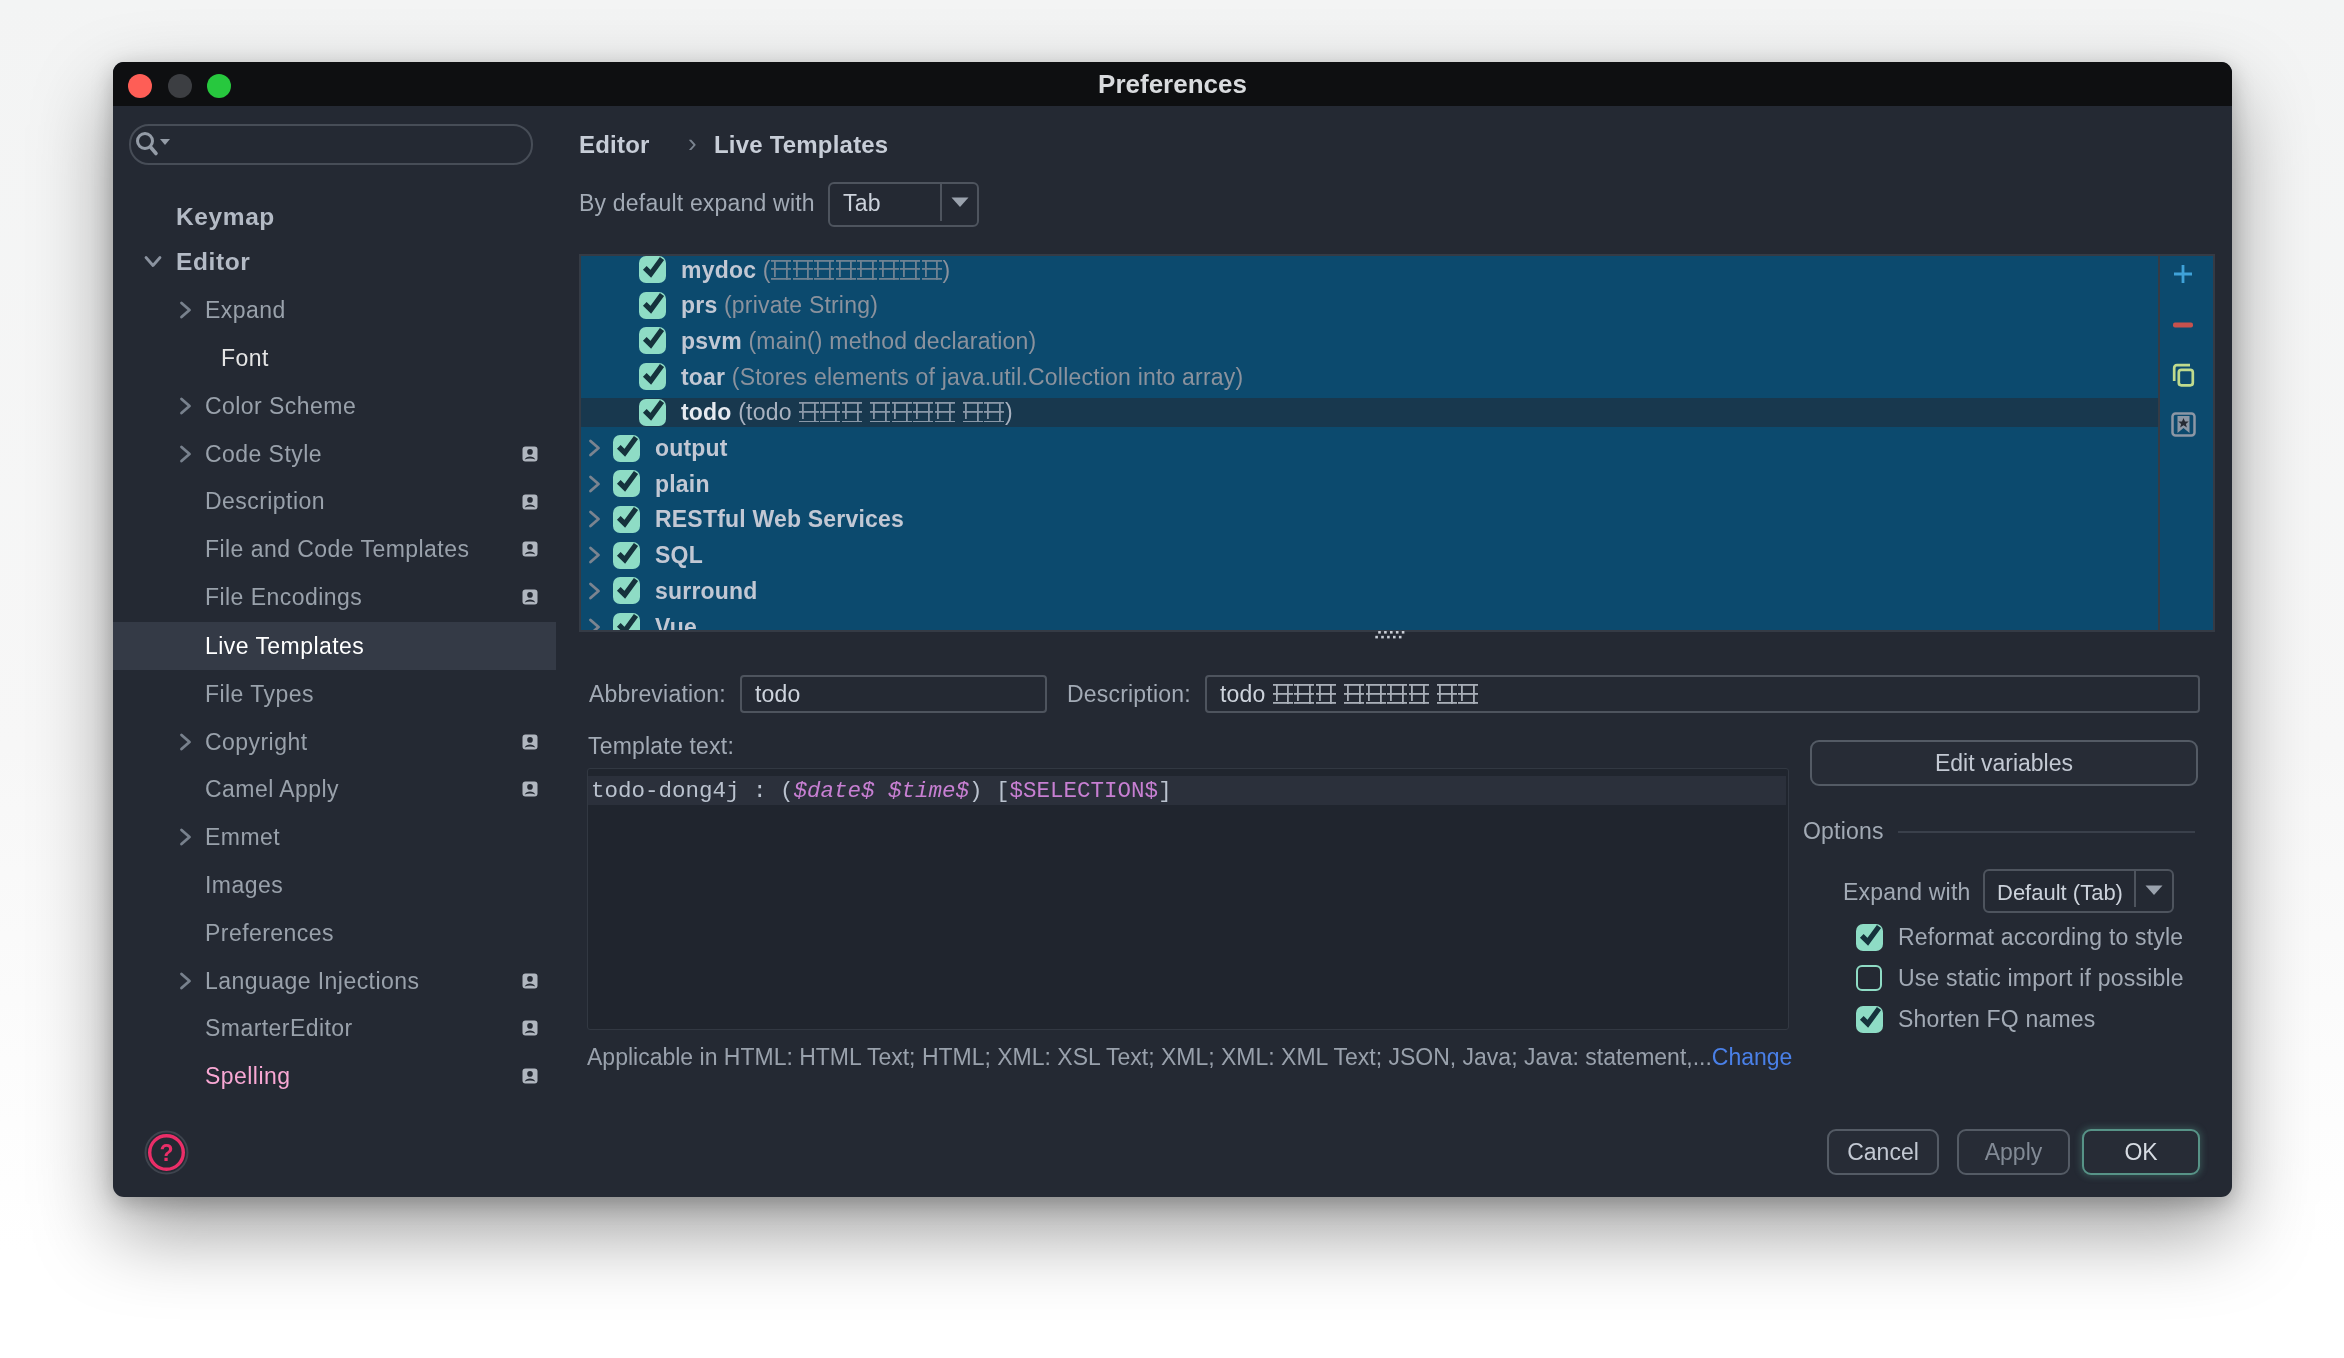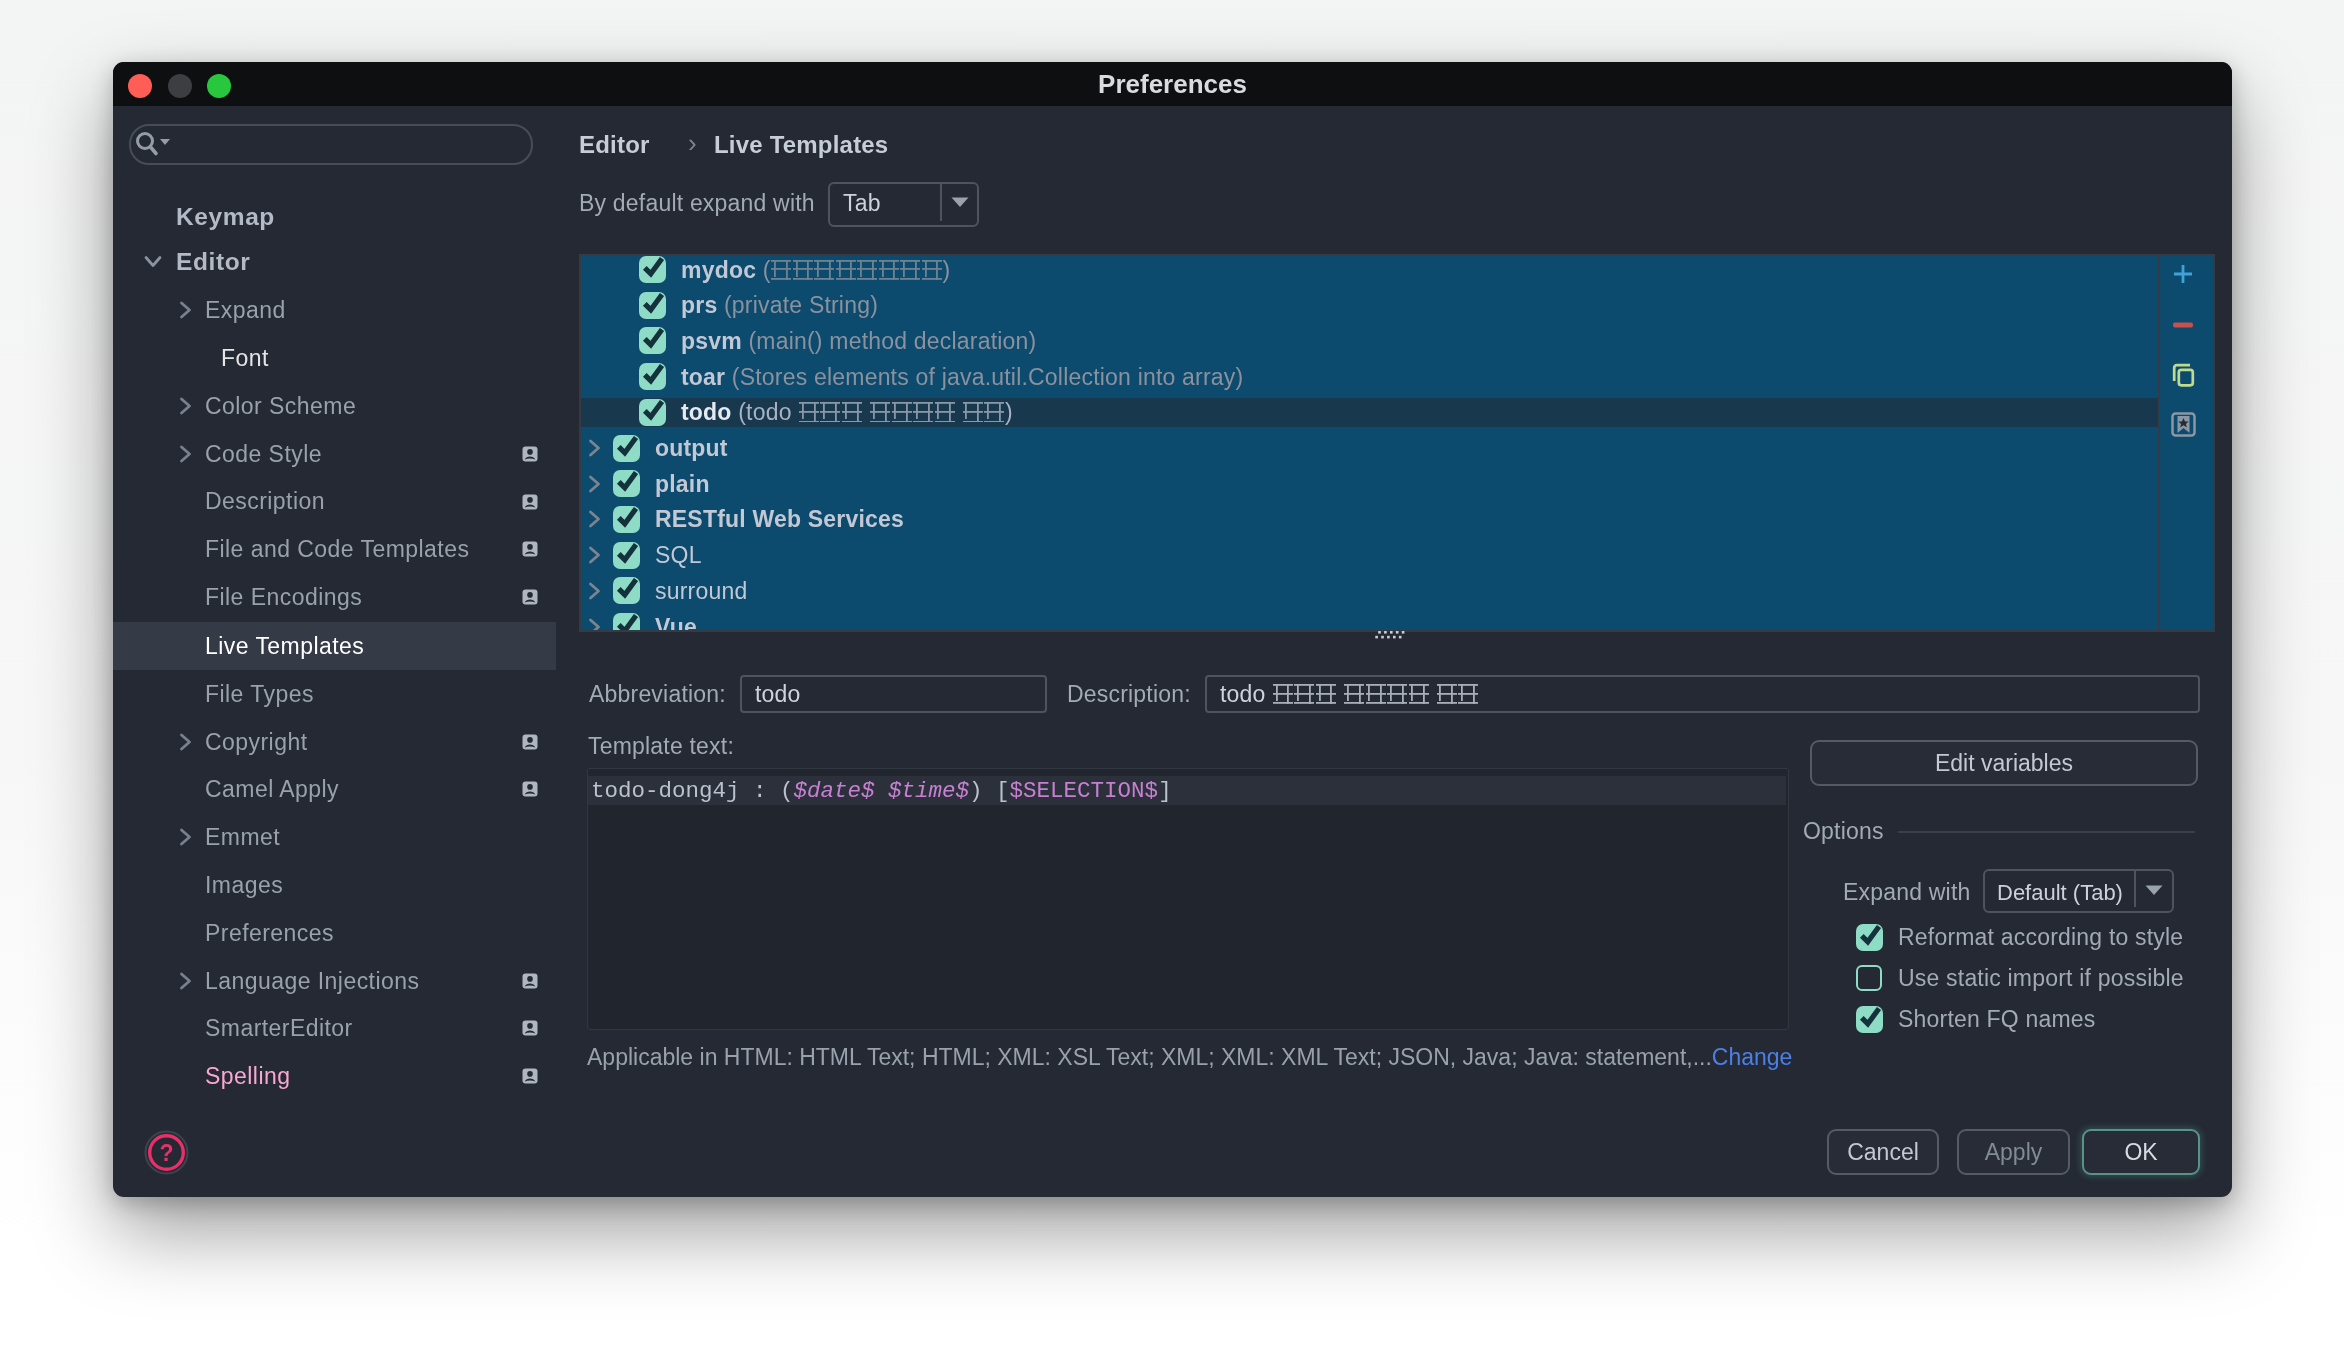--- a/index.html
+++ b/index.html
@@ -191,30 +191,30 @@
       </div>
     <div class="lbl" style="left:74px;top:250.4px;color:#c2c8d4;font-weight:700">RESTful Web Services</div>
     <svg class="abs" style="left:5px;top:289.1px" width="16" height="20" viewBox="0 0 16 20">
         <path d="M4.5 3 L12.5 10 L4.5 17" fill="none" stroke="#7b8490" stroke-width="2.8" stroke-linecap="round" stroke-linejoin="round"></path>
       </svg>
     <div class="cb" style="left:32px;top:285.6px;width:27px;height:27px">
         <svg viewBox="0 0 27 27">
           <path d="M5.8 13.8 L11.8 19.8 L23 4.5" fill="none" stroke="#15323c" stroke-width="5.2" stroke-linecap="butt"></path>
         </svg>
       </div>
-    <div class="lbl" style="left:74px;top:286.1px;color:#c2c8d4;font-weight:400">SQL</div>
+    <div class="lbl" style="left:74px;top:286.1px;color:#c2c8d4;font-weight:700">SQL</div>
     <svg class="abs" style="left:5px;top:324.79999999999995px" width="16" height="20" viewBox="0 0 16 20">
         <path d="M4.5 3 L12.5 10 L4.5 17" fill="none" stroke="#7b8490" stroke-width="2.8" stroke-linecap="round" stroke-linejoin="round"></path>
       </svg>
     <div class="cb" style="left:32px;top:321.3px;width:27px;height:27px">
         <svg viewBox="0 0 27 27">
           <path d="M5.8 13.8 L11.8 19.8 L23 4.5" fill="none" stroke="#15323c" stroke-width="5.2" stroke-linecap="butt"></path>
         </svg>
       </div>
-    <div class="lbl" style="left:74px;top:321.8px;color:#c2c8d4;font-weight:400">surround</div>
+    <div class="lbl" style="left:74px;top:321.8px;color:#c2c8d4;font-weight:700">surround</div>
     <svg class="abs" style="left:5px;top:360.5px" width="16" height="20" viewBox="0 0 16 20">
         <path d="M4.5 3 L12.5 10 L4.5 17" fill="none" stroke="#7b8490" stroke-width="2.8" stroke-linecap="round" stroke-linejoin="round"></path>
       </svg>
     <div class="cb" style="left:32px;top:357.0px;width:27px;height:27px">
         <svg viewBox="0 0 27 27">
           <path d="M5.8 13.8 L11.8 19.8 L23 4.5" fill="none" stroke="#15323c" stroke-width="5.2" stroke-linecap="butt"></path>
         </svg>
       </div>
     <div class="lbl" style="left:74px;top:357.5px;color:#c2c8d4;font-weight:700">Vue</div>
     <div class="abs" style="left:1577px;top:0;width:2px;height:100%;background:#353b45"></div>

